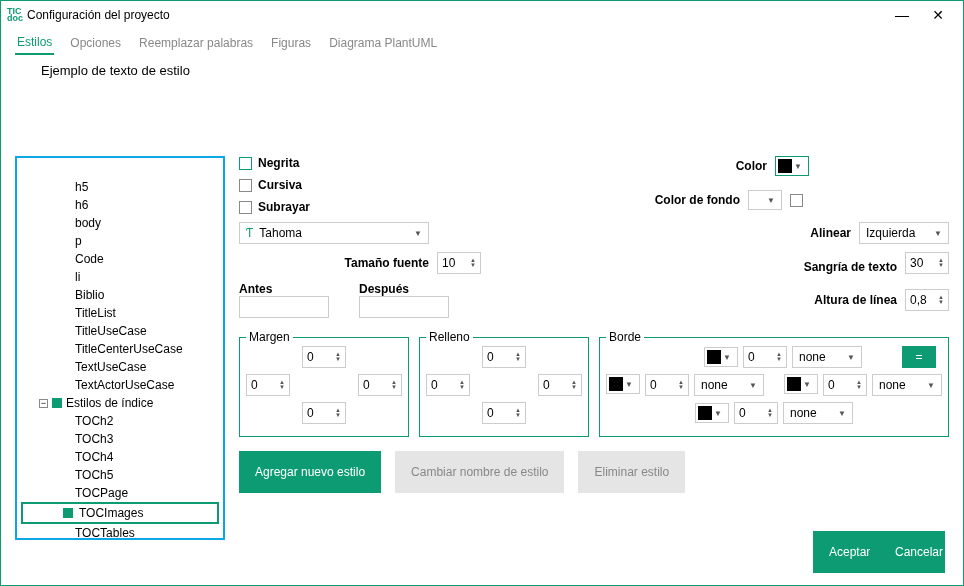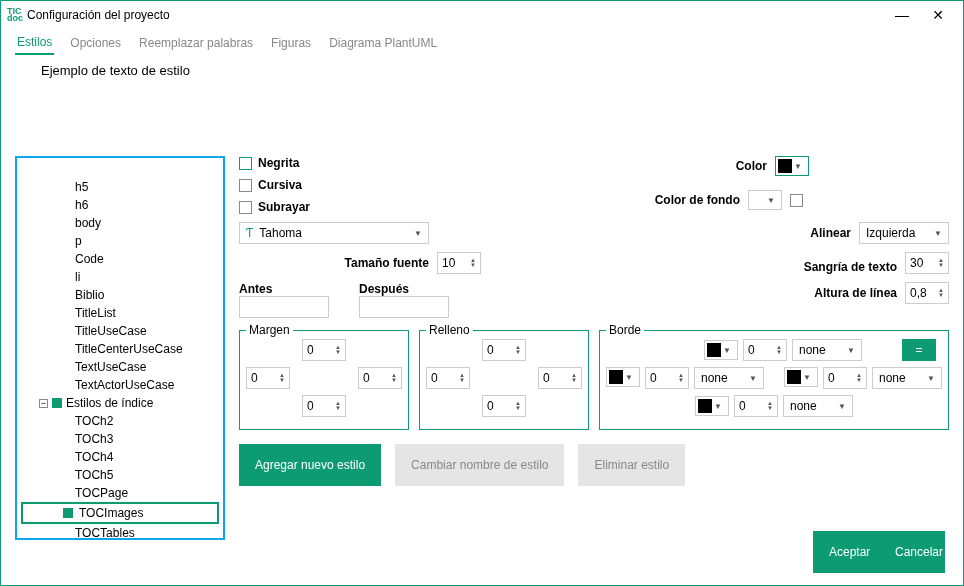--- a/index.html
+++ b/index.html
@@ -28,21 +28,21 @@
 .chk{width:13px;height:13px;border:1px solid #888;margin-right:6px}
 .chk.g{border-color:#0d9b73}
 .bold{font-weight:bold}
 .colorpick{width:34px;height:20px;border:1px solid #0d9b73;display:flex;align-items:center;padding:2px;gap:2px}
 .colorpick.grey{border-color:#ccc}
 .swatch{width:14px;height:14px;background:#000}
 .caret{font-size:8px;color:#555}
 .sel-box{height:22px;border:1px solid #ccc;display:flex;align-items:center;padding:0 6px;justify-content:space-between}
 .num{width:44px;height:22px;border:1px solid #ccc;display:flex;align-items:center;padding:0 4px;justify-content:space-between}
 .spinner{display:flex;flex-direction:column;font-size:6px;line-height:5px;color:#555}
-.fieldset{border:1px solid #0d9b73;padding:8px 6px 6px;position:relative;margin-top:4px}
+.fieldset{border:1px solid #0d9b73;padding:8px 6px 6px;position:relative;margin-top:11px}
 .legend{position:absolute;top:-8px;left:6px;background:#fff;padding:0 3px}
 .borderrow{display:flex;align-items:center;gap:5px;margin-bottom:6px;justify-content:center}
 .btn{height:42px;padding:2px 16px;border:none;background:#e5e5e5;color:#888;cursor:pointer}
 .btn.primary{background:#0d9b73;color:#fff}
 .btnrow{display:flex;gap:14px;margin-top:14px}
 .footer{position:absolute;bottom:12px;right:18px;display:flex;}
 .eqbtn{width:34px;height:22px;background:#0d9b73;color:#fff;display:flex;align-items:center;justify-content:center}
 .txtinp{width:90px;height:22px;border:1px solid #ccc}
 .toprow{display:flex}
 .leftcol{width:230px}
@@ -166,21 +166,21 @@
         </div>
       <div style="margin-left:auto;display:flex;align-items:flex-end;gap:8px;width:310px;justify-content:flex-end">
         <span class="bold">Sangría de texto</span>
         <div class="num">
             <span>30</span>
             <span class="spinner">▲<br>▼</span>
           </div>
       </div>
     </div>
 
-    <div class="row" style="align-items:flex-start;gap:40px">
+    <div class="row" style="align-items:center;gap:40px">
       <div>
         <div style="display:flex;gap:30px">
           <div><div class="bold">Antes</div><input class="txtinp" style=""></div>
           <div><div class="bold">Después</div><input class="txtinp" style=""></div>
         </div>
       </div>
       <div style="margin-left:auto;display:flex;align-items:center;gap:8px;width:310px;justify-content:flex-end">
         <span class="bold">Altura de línea</span>
         <div class="num">
             <span>0,8</span>

